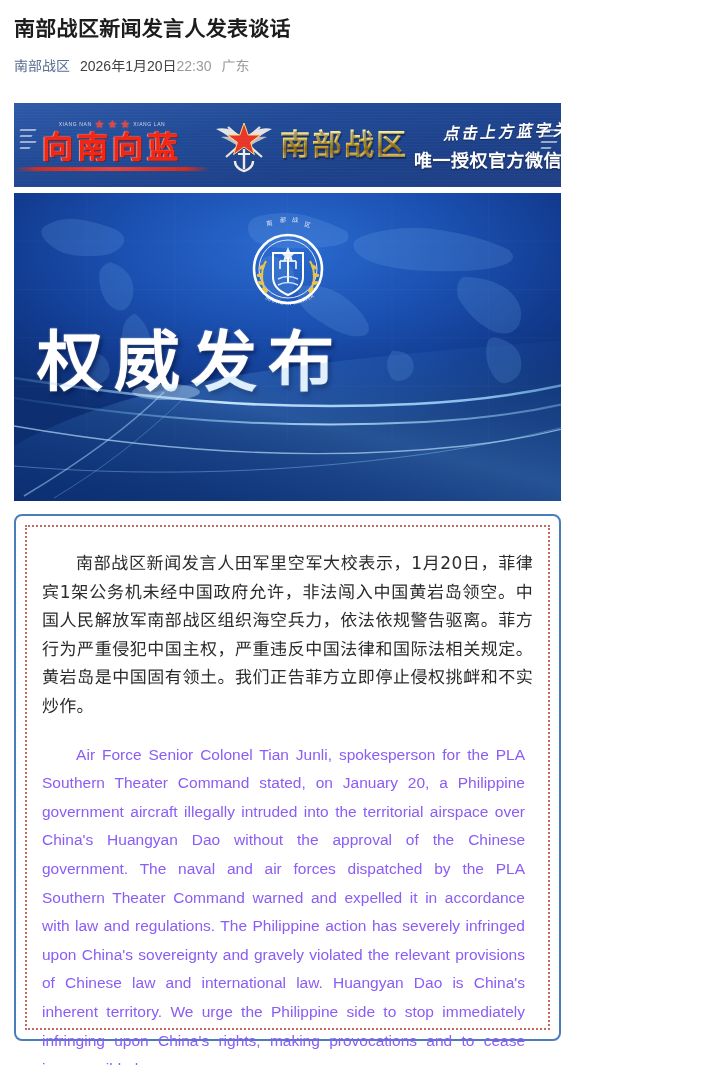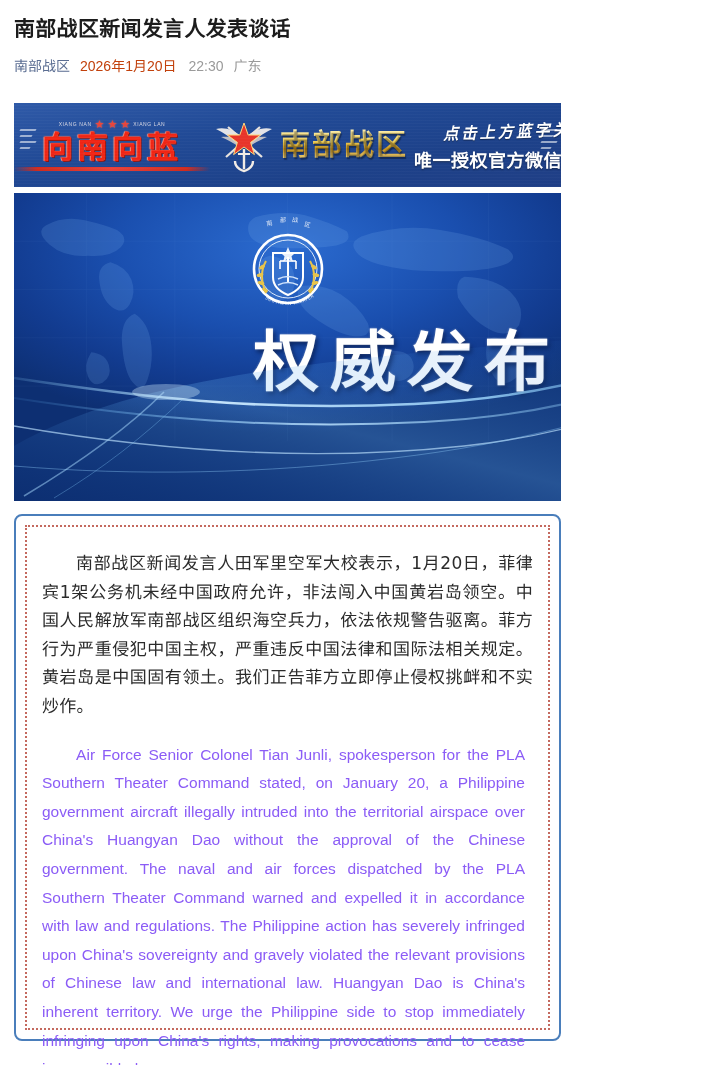--- a/index.html
+++ b/index.html
@@ -40,22 +40,22 @@
     font-size: 14px;
     line-height: 18px;
     display: flex;
     align-items: baseline;
   }
   .meta-account {
     color: #5a6d92;
     margin-right: 10px;
   }
   .meta-date {
-    color: #c2410c;
-    margin-right: 12px;
+    color: #404040;
+    margin-right: 0;
   }
   .meta-time {
     color: #9a9a9a;
     margin-right: 10px;
   }
   .meta-location {
     color: #9a9a9a;
   }
 
   
@@ -224,23 +224,23 @@
   .hero-emblem {
     position: absolute;
     left: 50%;
     top: 24px;
     transform: translateX(-50%);
     width: 92px;
     height: 100px;
   }
   .hero-title {
     position: absolute;
-    left: 0; right: 0;
+    left: 12px; right: 0;
     top: 134px;
-    text-align: right;
+    text-align: left;
     font-family: "Liberation Serif", "DejaVu Serif", serif;
     font-weight: bold;
     font-size: 66px;
     line-height: 72px;
     letter-spacing: 11px;
     color: #ffffff;
     text-indent: 11px;
     text-shadow:
       2px 3px 5px rgba(0,20,70,0.75),
       0 0 2px rgba(255,255,255,0.6);

